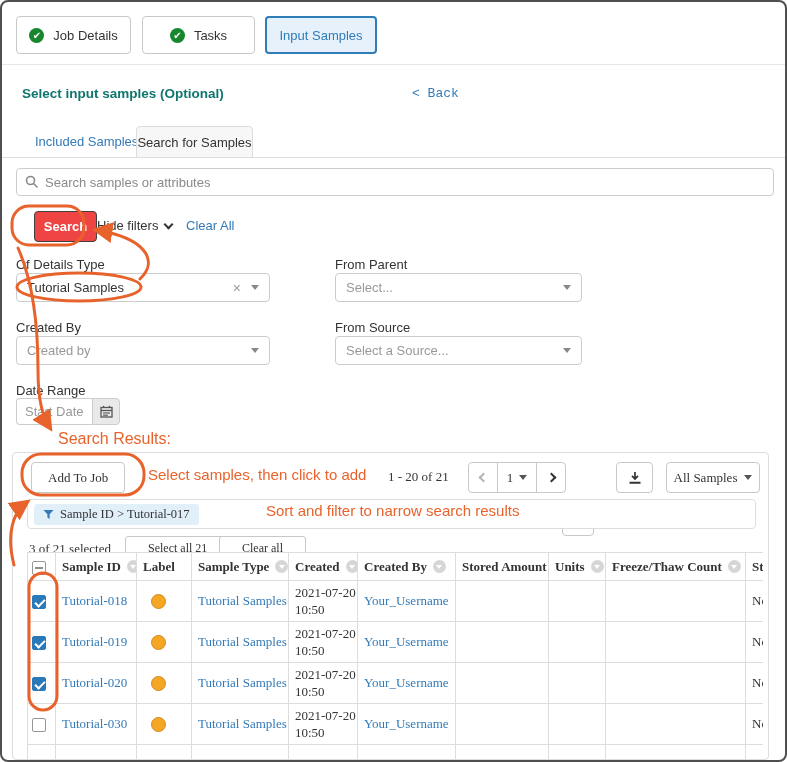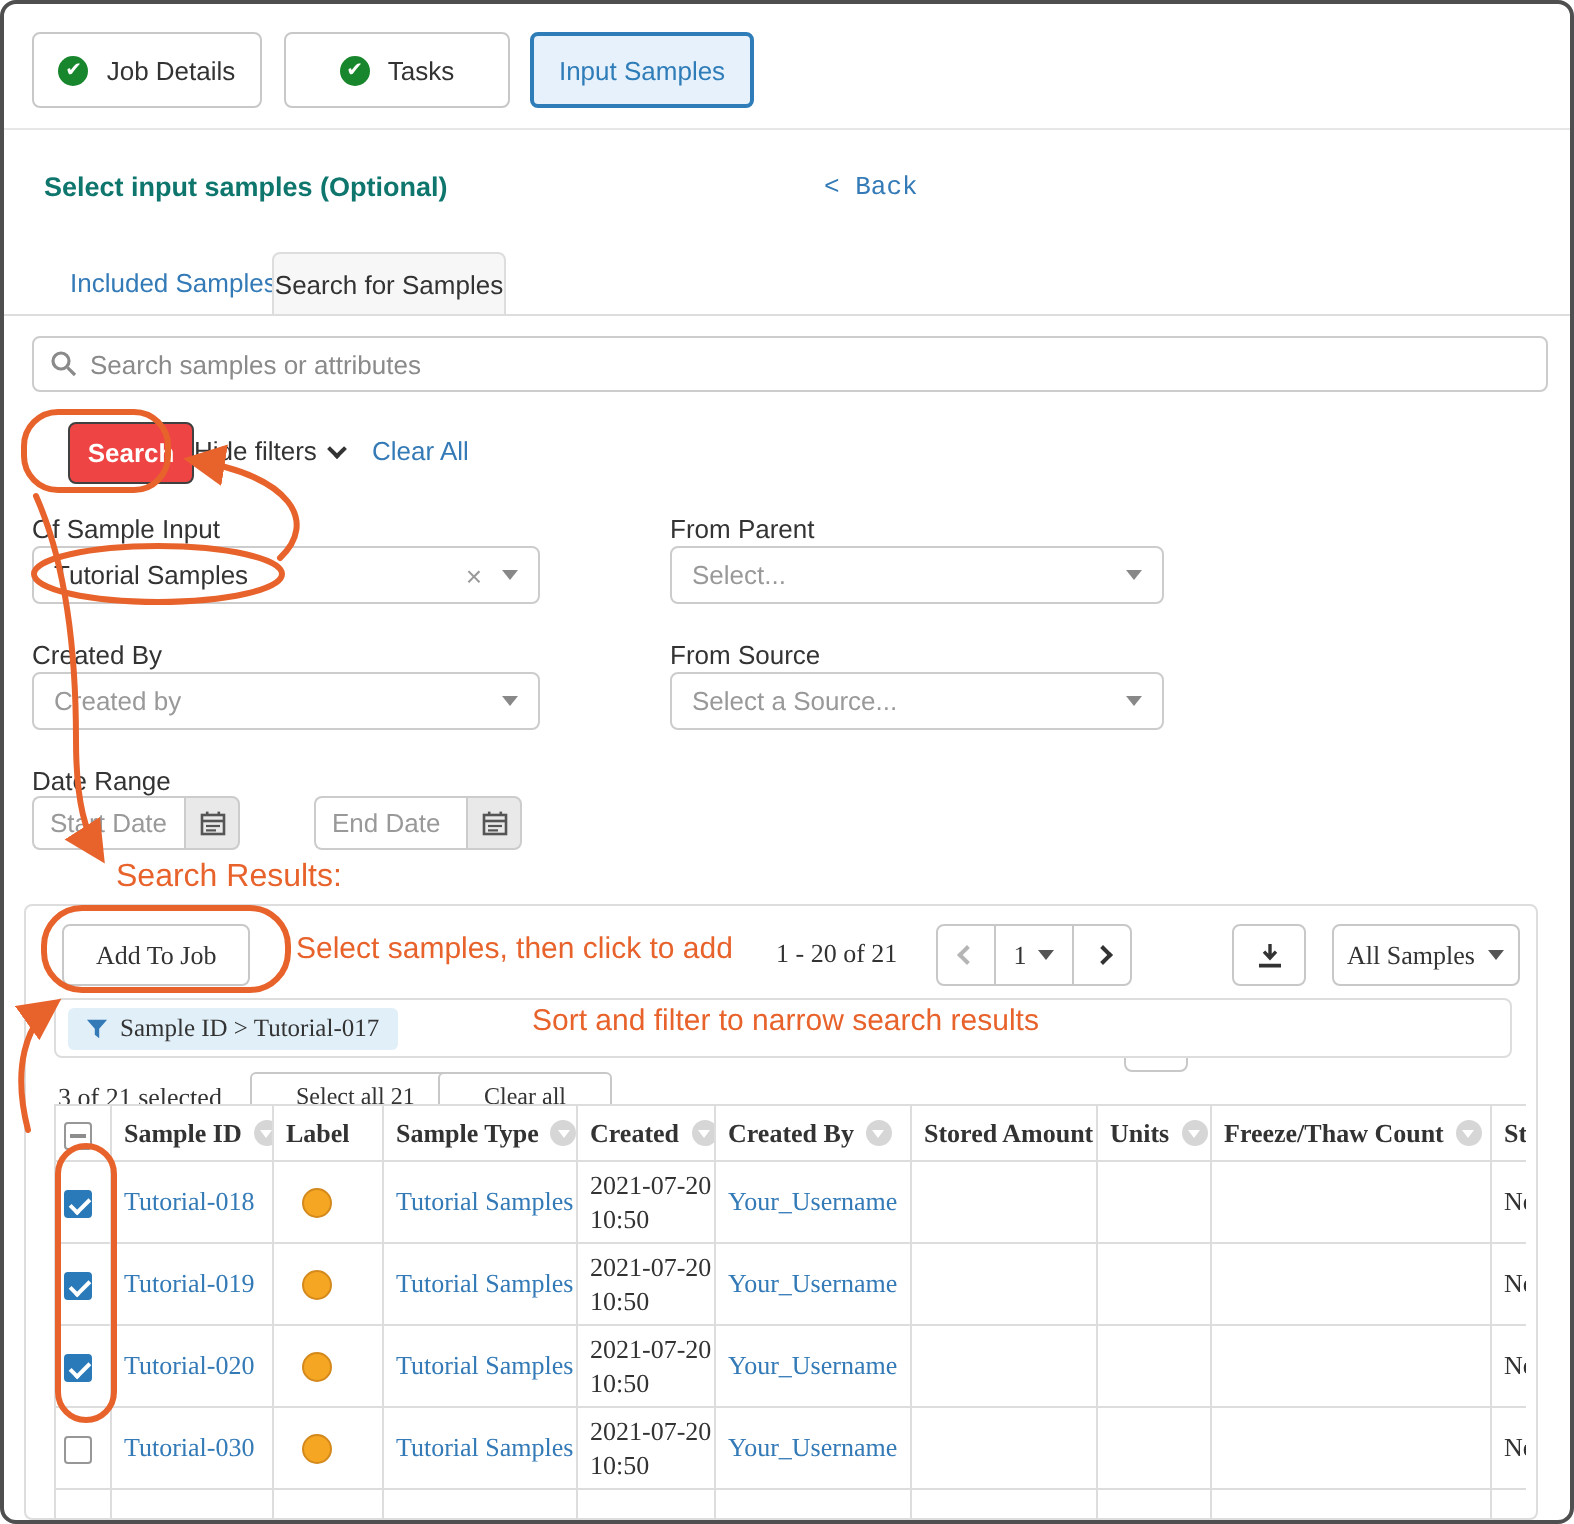--- a/index.html
+++ b/index.html
@@ -167,21 +167,21 @@
     </svg>
     <input type="text" placeholder="Search samples or attributes" style="">
   </div>
 
   <div class="btn btn-search">Search</div>
   <div class="abs hidefilters">
     <span>Hide filters</span><span class="chevdown"></span>
   </div>
   <a class="abs clearall lnk">Clear All</a>
 
-  <div class="abs flabel" style="left:14px;top:255px;">Of Sample Input</div>
+  <div class="abs flabel" style="left:14px;top:255px;">Of Details Type</div>
   <div class="sel" style="left:14px;top:271px;width:254px;">
     <span class="val">Tutorial Samples</span>
     <span class="clearx">×</span>
     <span class="caret" style="margin-left:0;"></span>
   </div>
 
   <div class="abs flabel" style="left:333px;top:255px;">From Parent</div>
   <div class="sel" style="left:333px;top:271px;width:247px;">
     <span class="ph">Select...</span>
     <span class="caret"></span>
@@ -195,33 +195,20 @@
 
   <div class="abs flabel" style="left:333px;top:318px;">From Source</div>
   <div class="sel" style="left:333px;top:334px;width:247px;">
     <span class="ph">Select a Source...</span>
     <span class="caret"></span>
   </div>
 
   <div class="abs flabel" style="left:14px;top:381px;">Date Range</div>
   <div class="dgroup" style="left:14px;top:396px;">
     <input type="text" placeholder="Start Date" style="">
-    <div class="daddon">
-      <svg width="13" height="13" viewBox="0 0 13 13">
-        <rect x="1" y="2.5" width="11" height="9.5" fill="none" stroke="#555" stroke-width="1.3"></rect>
-        <line x1="1" y1="5.5" x2="12" y2="5.5" stroke="#555" stroke-width="1.3"></line>
-        <line x1="3.6" y1="0.8" x2="3.6" y2="3" stroke="#555" stroke-width="1.3"></line>
-        <line x1="9.4" y1="0.8" x2="9.4" y2="3" stroke="#555" stroke-width="1.3"></line>
-        <line x1="3" y1="8" x2="10" y2="8" stroke="#555" stroke-width="1.1"></line>
-        <line x1="3" y1="10.2" x2="8" y2="10.2" stroke="#555" stroke-width="1.1"></line>
-      </svg>
-    </div>
-  </div>
-  <div class="dgroup" style="left:155px;top:396px;">
-    <input type="text" placeholder="End Date" style="">
     <div class="daddon">
       <svg width="13" height="13" viewBox="0 0 13 13">
         <rect x="1" y="2.5" width="11" height="9.5" fill="none" stroke="#555" stroke-width="1.3"></rect>
         <line x1="1" y1="5.5" x2="12" y2="5.5" stroke="#555" stroke-width="1.3"></line>
         <line x1="3.6" y1="0.8" x2="3.6" y2="3" stroke="#555" stroke-width="1.3"></line>
         <line x1="9.4" y1="0.8" x2="9.4" y2="3" stroke="#555" stroke-width="1.3"></line>
         <line x1="3" y1="8" x2="10" y2="8" stroke="#555" stroke-width="1.1"></line>
         <line x1="3" y1="10.2" x2="8" y2="10.2" stroke="#555" stroke-width="1.1"></line>
       </svg>
     </div>

